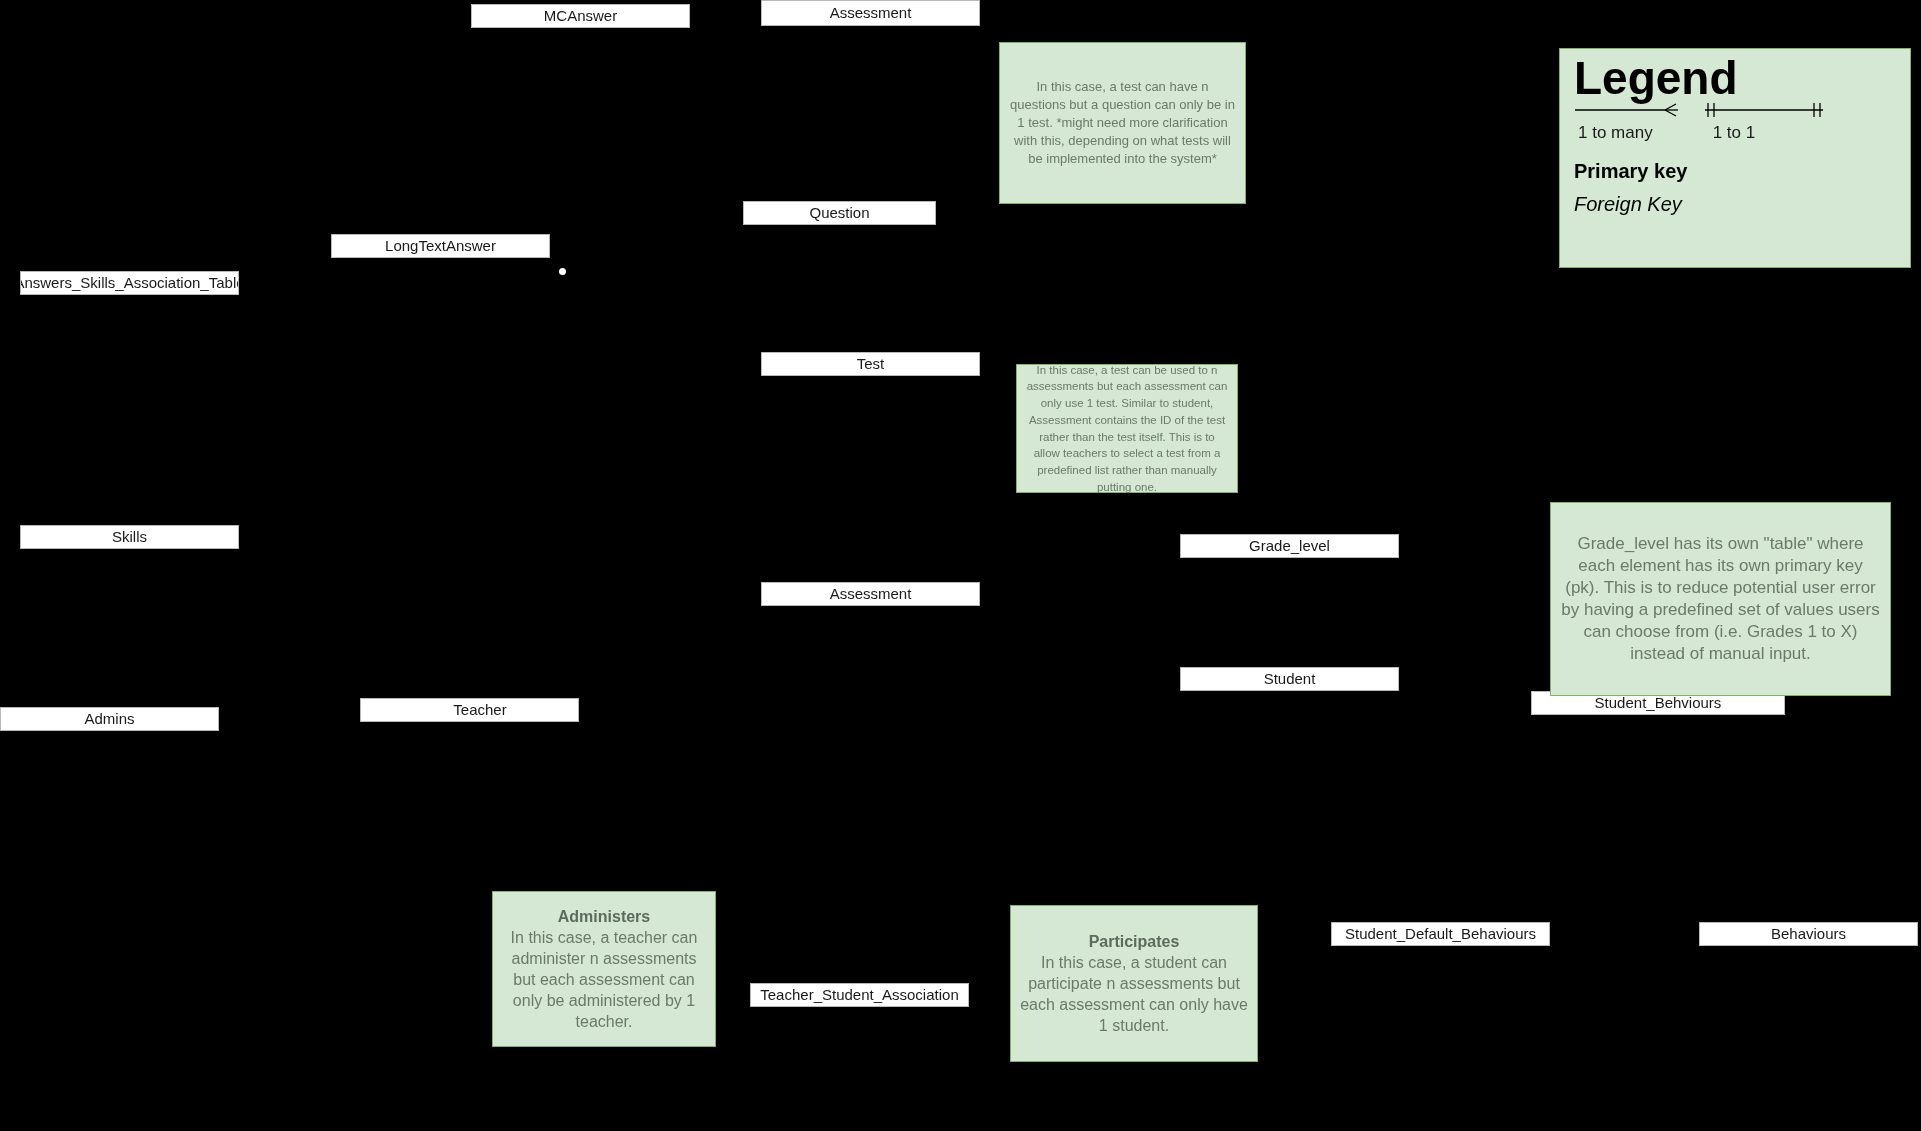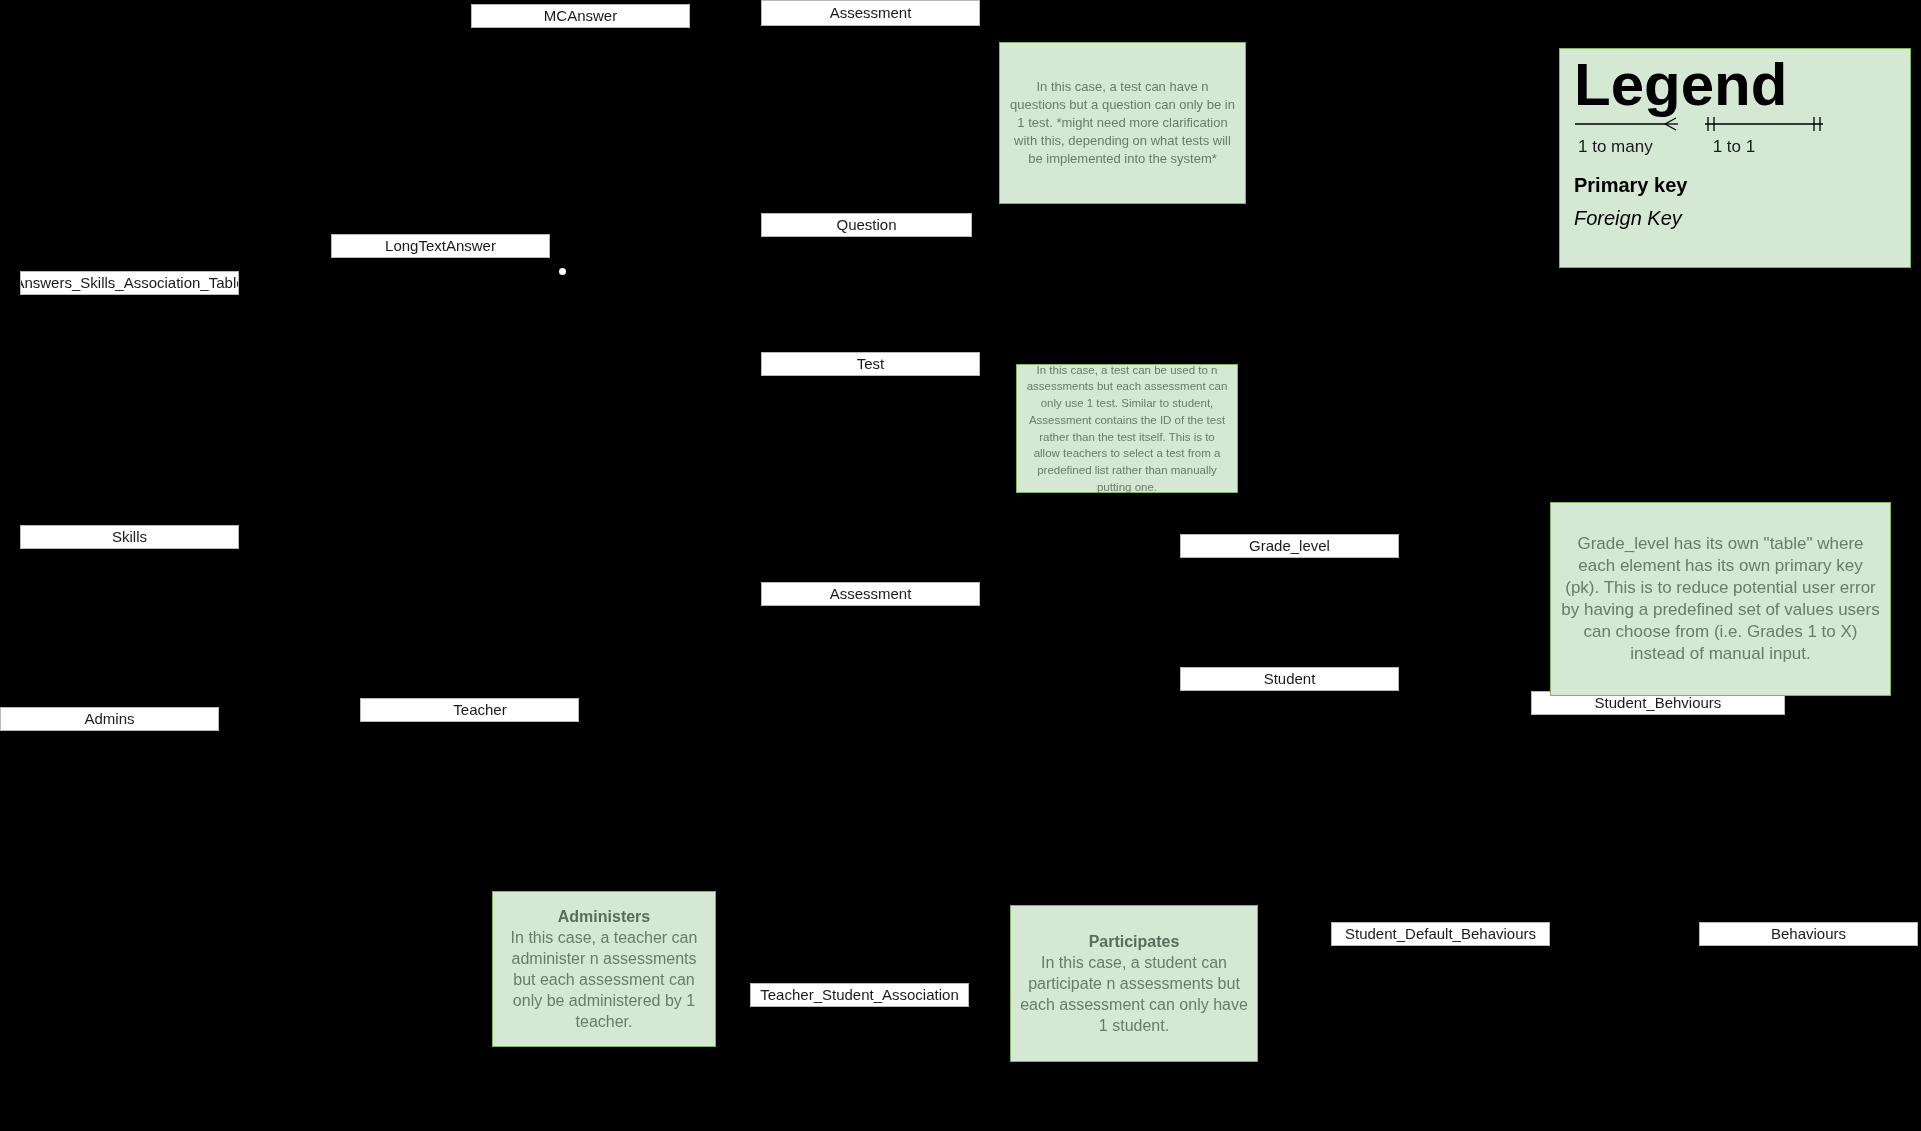--- a/index.html
+++ b/index.html
@@ -56,21 +56,21 @@
   .note-lg { font-size: 17px; line-height: 1.3; }
 
   
   #legend {
     position: absolute;
     background: #d5e8d4;
     border: 1px solid #82b366;
     padding: 0;
   }
   #legend .legend-title {
-    font-size: 60px;
+    font-size: 46px;
     font-weight: bold;
     color: #000;
     line-height: 1;
     padding: 6px 0 0 14px;
   }
   #legend .legend-symbols {
     position: relative;
     height: 30px;
     margin-top: -6px;
   }
@@ -120,21 +120,21 @@
   <div class="tbox" style="left:331px; top:234px; width:219px; height:24px;">
     <span>LongTextAnswer</span>
   </div>
 
   <div class="tbox" style="left:20px; top:271px; width:219px; height:24px;">
     <span>Answers_Skills_Association_Table</span>
   </div>
 
   <div class="dot-marker" style="left:559px; top:268px;"></div>
 
-  <div class="tbox" style="left:761px; top:201px; width:211px; height:24px;margin-top:12px;">
+  <div class="tbox" style="left:743px; top:201px; width:193px; height:24px;">
     <span>Question</span>
   </div>
 
   <div class="tbox" style="left:761px; top:352px; width:219px; height:24px;">
     <span>Test</span>
   </div>
 
   <div class="tbox" style="left:20px; top:525px; width:219px; height:24px;">
     <span>Skills</span>
   </div>

